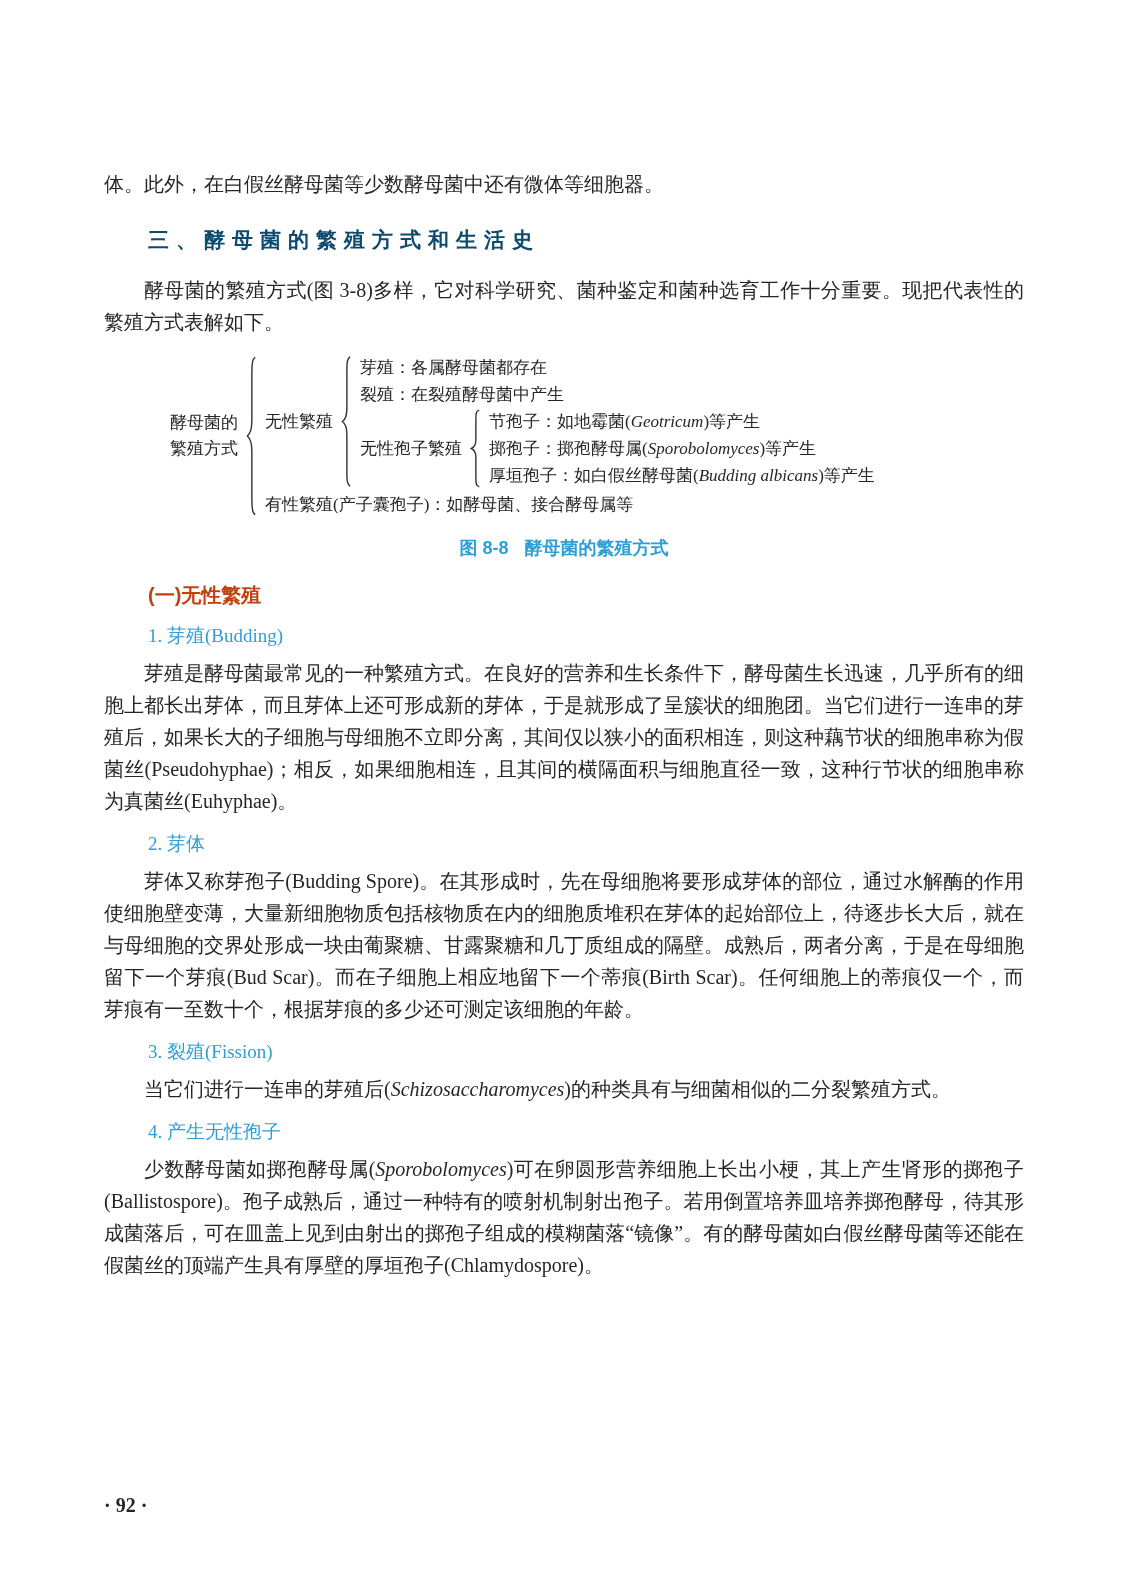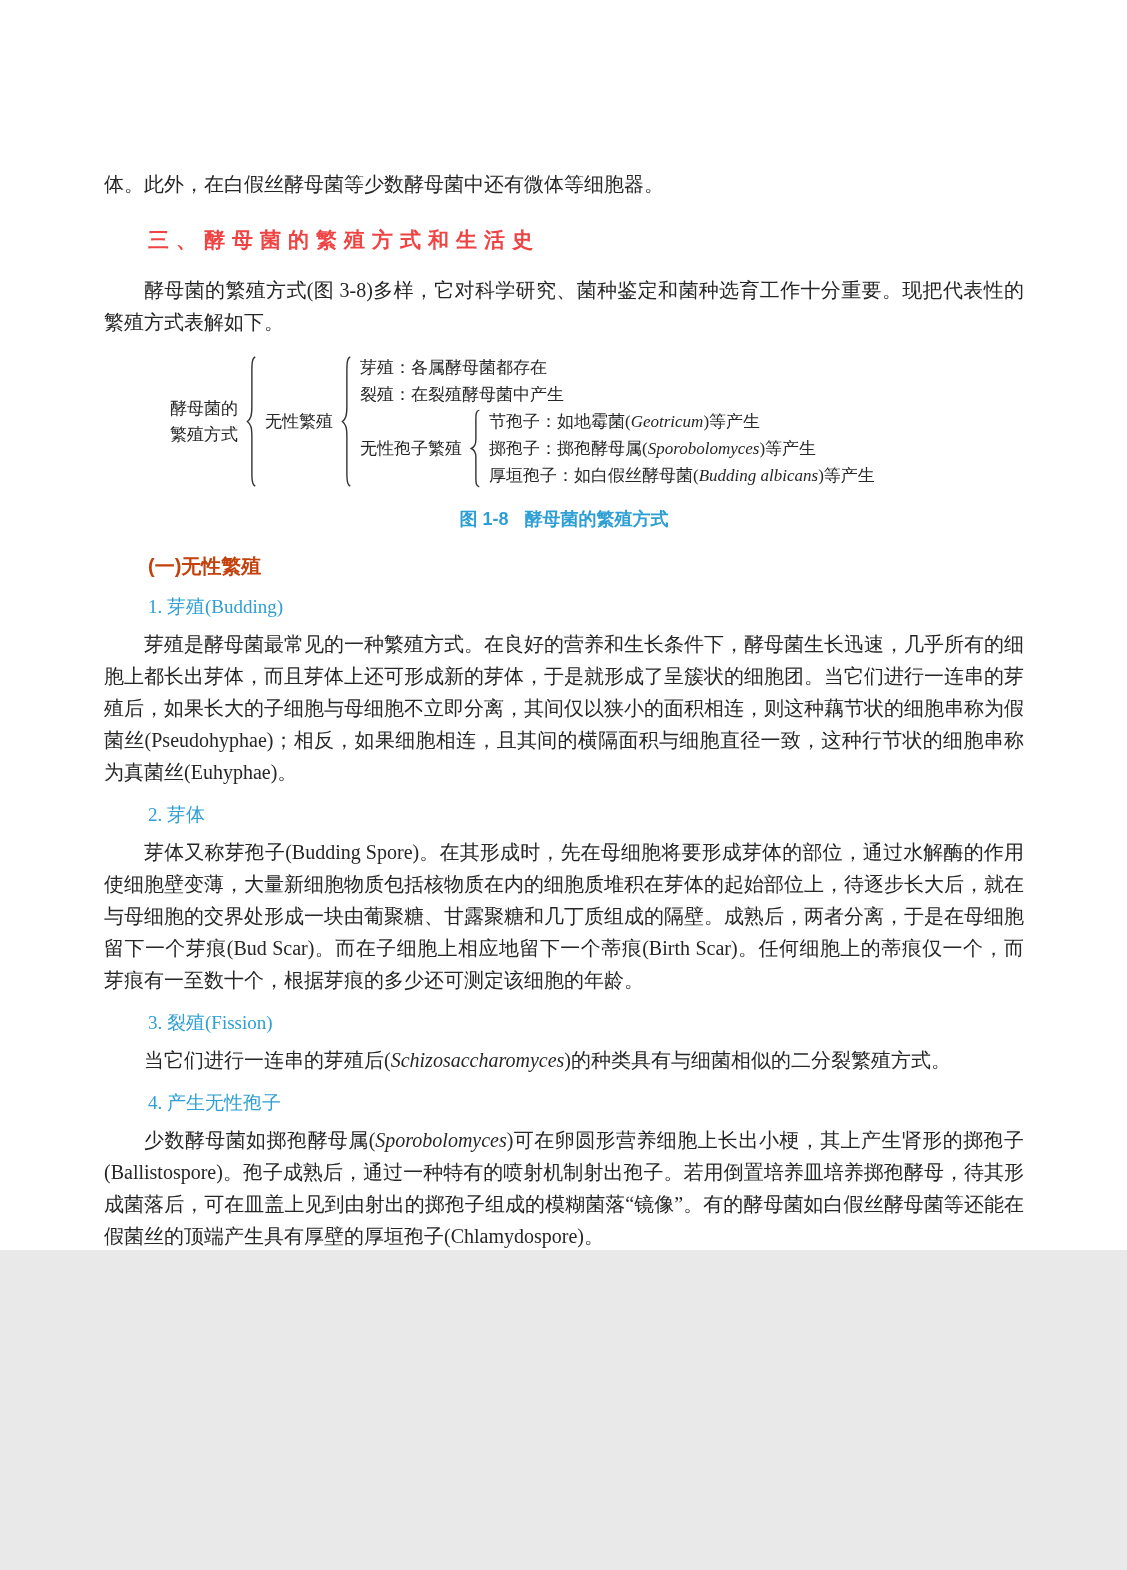--- a/index.html
+++ b/index.html
@@ -1,30 +1,30 @@
 <!DOCTYPE html>
 <html><head>
 <meta charset="utf-8">
 <style>
   * { box-sizing: border-box; }
   html, body { margin: 0; padding: 0; background: #e9e9e9; }
   .page {
-    width: 1127px; height: 1250px; background: #ffffff;
+    width: 1127px; height: 1570px; background: #ffffff;
     position: relative; margin: 0 auto; overflow: hidden;
     font-family: "Liberation Serif", "DejaVu Serif", serif;
     color: #262626;
   }
   .content { position: absolute; left: 104px; top: 168px; width: 920px; }
 
   .body-text { font-size: 20px; line-height: 32px; text-align: justify; margin: 0; }
   .indent { text-indent: 2em; }
 
   .sec-heading {
     font-family: "Liberation Sans", "DejaVu Sans", sans-serif;
-    font-weight: bold; color: #ef4444; font-size: 21px;
+    font-weight: bold; color: #0c4a6e; font-size: 21px;
     letter-spacing: 7px; padding-left: 44px; margin: 26px 0 20px;
   }
   .sub-heading {
     font-family: "Liberation Sans", "DejaVu Sans", sans-serif;
     font-weight: bold; color: #c2410c; font-size: 20px;
     padding-left: 44px; margin: 22px 0 12px;
   }
   .num-heading {
     color: #2e9fd4; font-size: 19px; 
     padding-left: 44px; margin: 14px 0 8px;
@@ -95,26 +95,27 @@
                 </span>
                 <div class="branch">
                   <div class="leaf"><span>节孢子：如地霉菌(</span><i>Geotricum</i><span>)等产生</span></div>
                   <div class="leaf"><span>掷孢子：掷孢酵母属(</span><i>Sporobolomyces</i><span>)等产生</span></div>
                   <div class="leaf"><span>厚垣孢子：如白假丝酵母菌(</span><i>Budding albicans</i><span>)等产生</span></div>
                 </div>
               </div>
             </div>
           </div>
 
+          <div class="leaf sexual-leaf">有性繁殖(产子囊孢子)：如酵母菌、接合酵母属等</div>
         </div>
       </div>
     </div>
 
     <div class="caption">
-      <span class="cap-label">图 1-8</span><span>酵母菌的繁殖方式</span>
+      <span class="cap-label">图 8-8</span><span>酵母菌的繁殖方式</span>
     </div>
 
     <div class="sub-heading">(一)无性繁殖</div>
 
     <div class="num-heading">1. 芽殖(Budding)</div>
     <p class="body-text indent">芽殖是酵母菌最常见的一种繁殖方式。在良好的营养和生长条件下，酵母菌生长迅速，几乎所有的细胞上都长出芽体，而且芽体上还可形成新的芽体，于是就形成了呈簇状的细胞团。当它们进行一连串的芽殖后，如果长大的子细胞与母细胞不立即分离，其间仅以狭小的面积相连，则这种藕节状的细胞串称为假菌丝(Pseudohyphae)；相反，如果细胞相连，且其间的横隔面积与细胞直径一致，这种行节状的细胞串称为真菌丝(Euhyphae)。</p>
 
     <div class="num-heading">2. 芽体</div>
     <p class="body-text indent">芽体又称芽孢子(Budding Spore)。在其形成时，先在母细胞将要形成芽体的部位，通过水解酶的作用使细胞壁变薄，大量新细胞物质包括核物质在内的细胞质堆积在芽体的起始部位上，待逐步长大后，就在与母细胞的交界处形成一块由葡聚糖、甘露聚糖和几丁质组成的隔壁。成熟后，两者分离，于是在母细胞留下一个芽痕(Bud Scar)。而在子细胞上相应地留下一个蒂痕(Birth Scar)。任何细胞上的蒂痕仅一个，而芽痕有一至数十个，根据芽痕的多少还可测定该细胞的年龄。</p>
 

